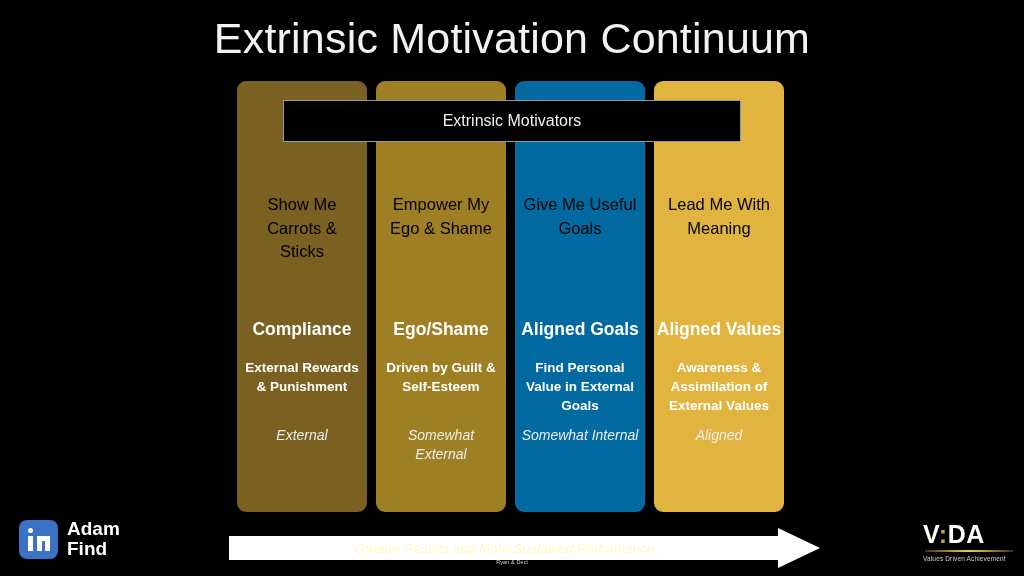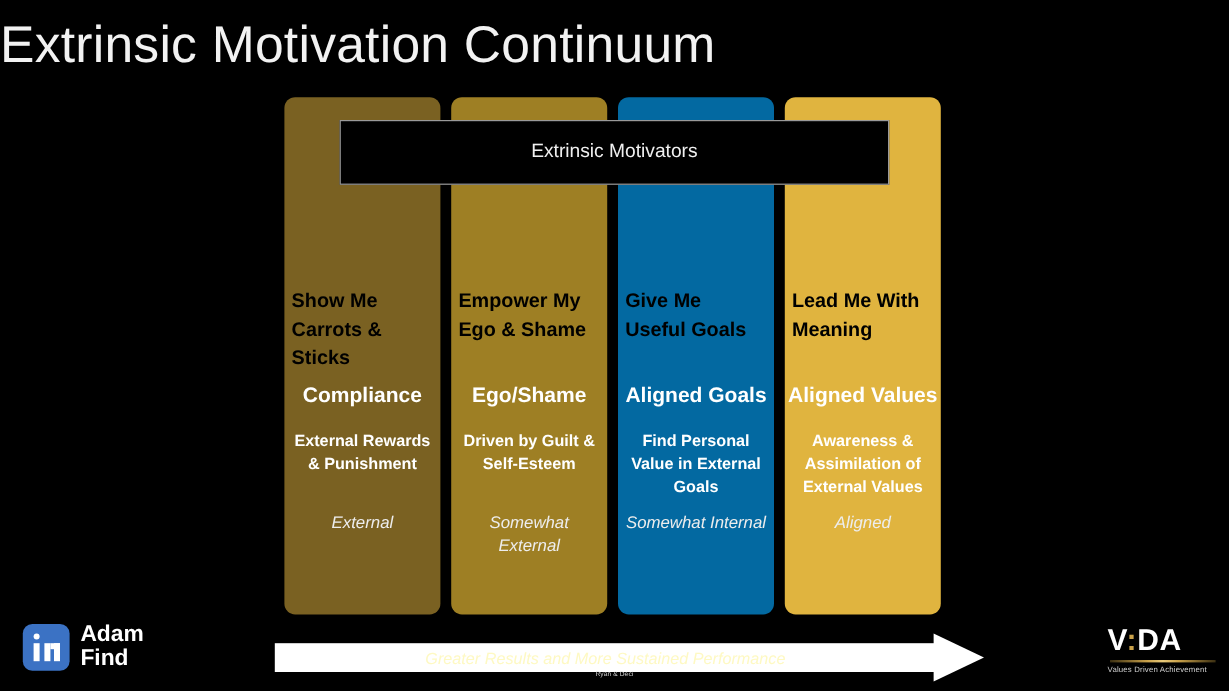--- a/index.html
+++ b/index.html
@@ -7,21 +7,21 @@
     width:1024px; height:576px;
     background:#000;
     font-family:"Liberation Sans", sans-serif;
     overflow:hidden;
   }
   .slide { position:relative; width:1024px; height:576px; background:#000; }
 
   
   .title {
     position:absolute; left:0; top:14px; width:1024px;
-    text-align:left;
+    text-align:center;
     color:#f2f2f2;
     font-size:43px;
     font-weight:400;
     letter-spacing:0.2px;
     line-height:48px;
     white-space:nowrap;
   }
 
   
   .columns {
@@ -33,26 +33,26 @@
     border-radius:9px;
     overflow:hidden;
   }
   .col.c0 { left:0px;   background:#7a6122; }
   .col.c1 { left:139px; background:#9e7f24; }
   .col.c2 { left:278px; background:#0369a1; }
   .col.c3 { left:417px; background:#e0b43f; }
 
   .col-head {
     position:absolute; left:0; top:112px; width:100%;
+    text-align:center;
     color:#000;
-    font-weight:bold;
+    font-weight:normal;
     font-size:16.5px;
     line-height:23.5px;
     padding:0 6px;
-    margin-top:47px;
   }
   .col-term {
     position:absolute; left:0; top:237px; width:100%;
     text-align:center;
     color:#fff;
     font-weight:bold;
     font-size:17.5px;
     line-height:22px;
     padding:0 2px;
   }
@@ -71,21 +71,21 @@
     color:#ededed;
     font-style:italic;
     font-size:14px;
     line-height:19px;
     padding:0 6px;
   }
 
   
   .banner {
     position:absolute; left:283px; top:100px;
-    width:458px; height:54px;
+    width:458px; height:42px;
     background:#000;
     border:1px solid #9a9a9a;
     display:flex; align-items:center; justify-content:center;
   }
   .banner-label {
     color:#f0f0f0;
     font-size:16px;
     line-height:18px;
     white-space:nowrap;
   }

